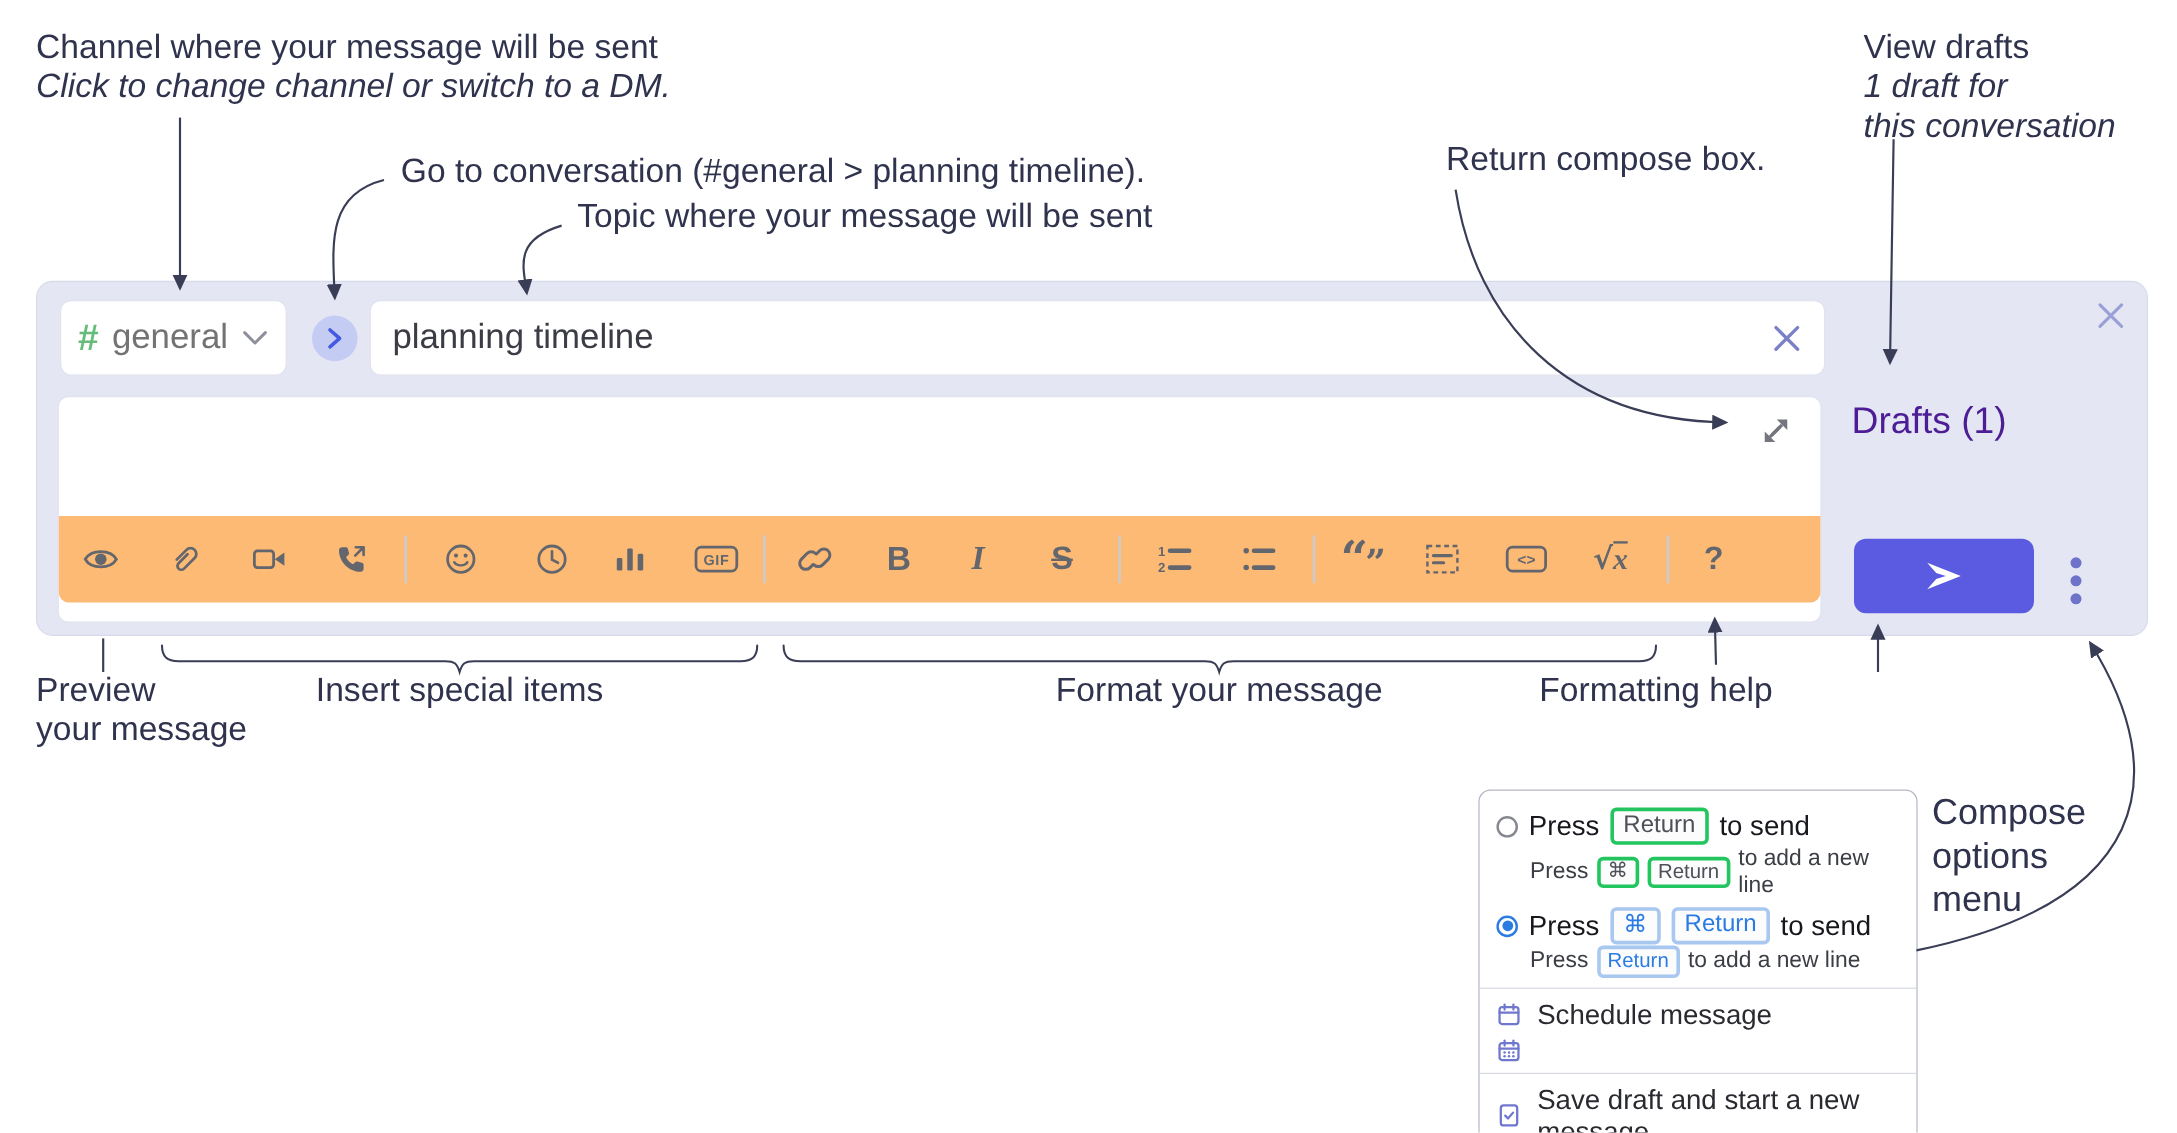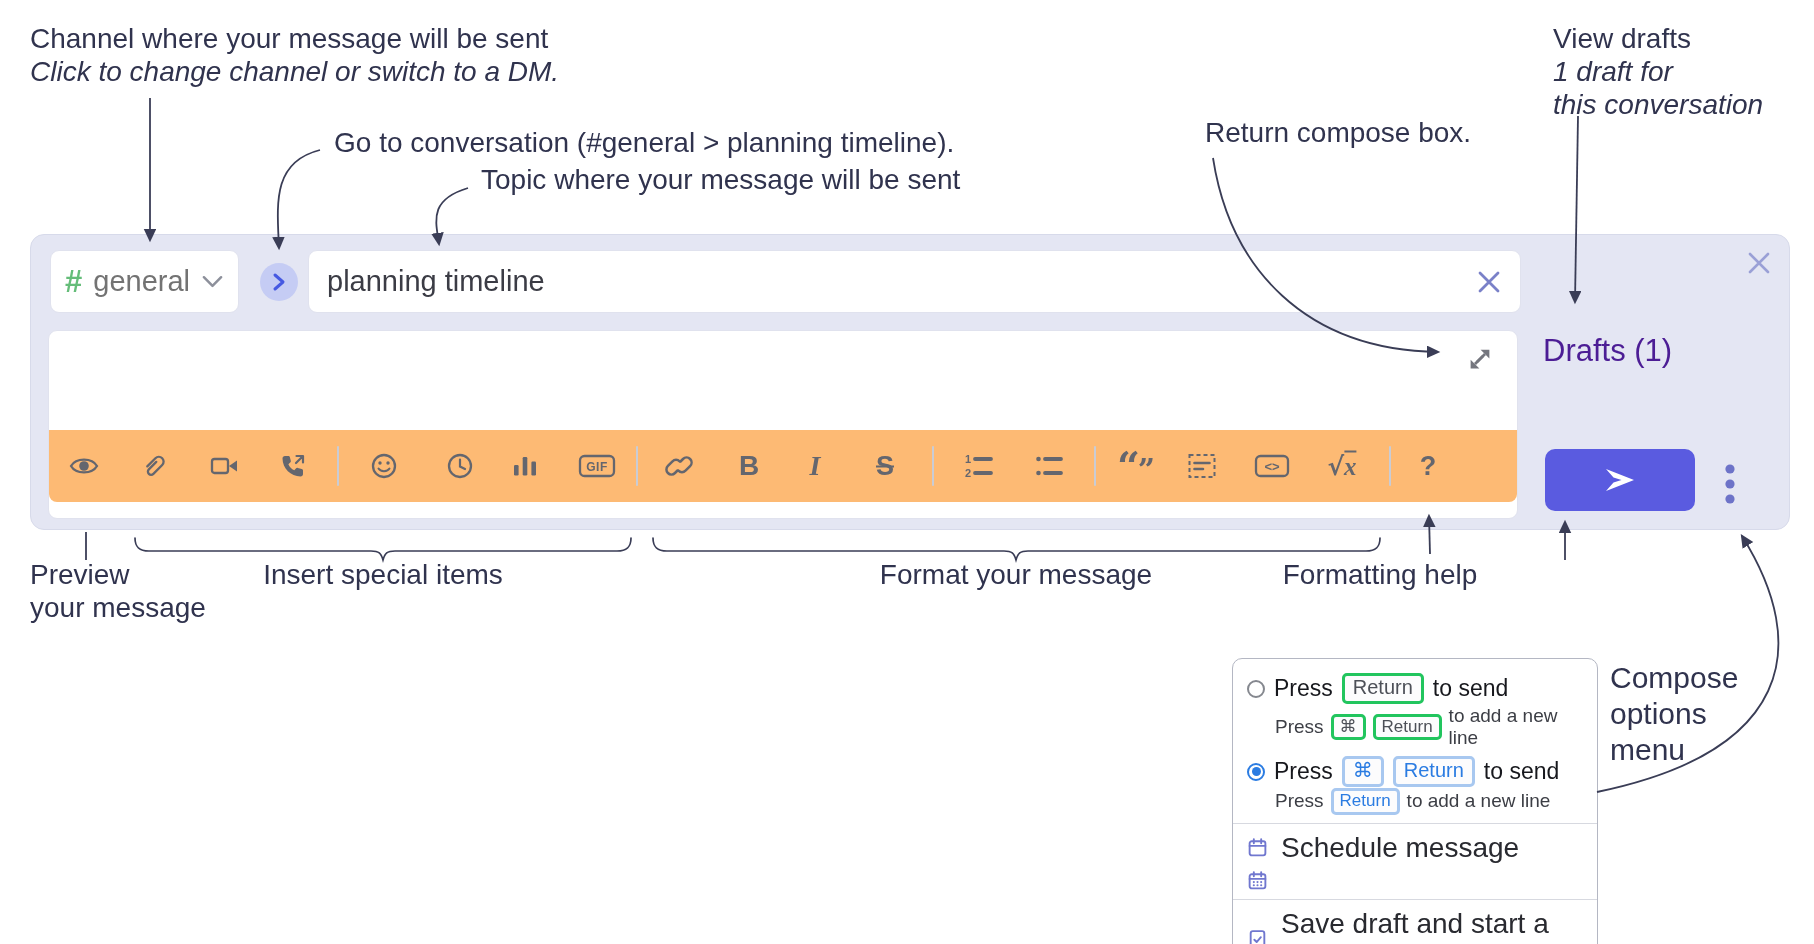--- a/index.html
+++ b/index.html
@@ -53,21 +53,21 @@
   .radio{width:18px;height:18px;border-radius:50%;border:2px solid #85888f;box-sizing:border-box;flex:none;position:relative;}
   .radio.sel{border-color:#2b7ce2;}
   .radio.sel::after{content:"";position:absolute;inset:2.5px;background:#2b7ce2;border-radius:50%;}
   .sub{margin:1px 0 7px 28px;display:flex;align-items:center;gap:7px;font-size:19px;color:#3c3e45;}
   .kbd{border:3px solid #22c55e;border-radius:5px;padding:0px 8px 2px;font-size:20px;color:#4d5058;
        background:#fcfcfd;line-height:1.15;white-space:nowrap;}
   .sub .kbd{font-size:17px;padding:0px 6px 1px;}
   .kbd.blue{color:#2b7ce2;border-color:#a8c8f0;}
   .cmd{font-family:"DejaVu Sans",sans-serif;}
   .mdiv{height:1px;background:#d7d9e0;margin:8px -16px 8px -14px;}
-  .mitem{display:flex;align-items:center;gap:13px;font-size:28px;color:#292a30;margin:6px 0;cursor:pointer;}
+  .mitem{display:flex;align-items:center;gap:13px;font-size:23px;color:#292a30;margin:6px 0;cursor:pointer;}
   .micon{width:21px;height:21px;color:#7077cf;flex:none;}
 </style>
 </head>
 <body>
 
 <div class="page">
 
   <div class="ann" style="left:30px;top:22px;">
     <b>Channel</b><span> where your message will be sent</span><br>
     <span class="it">Click to change channel or switch to a DM.</span>

